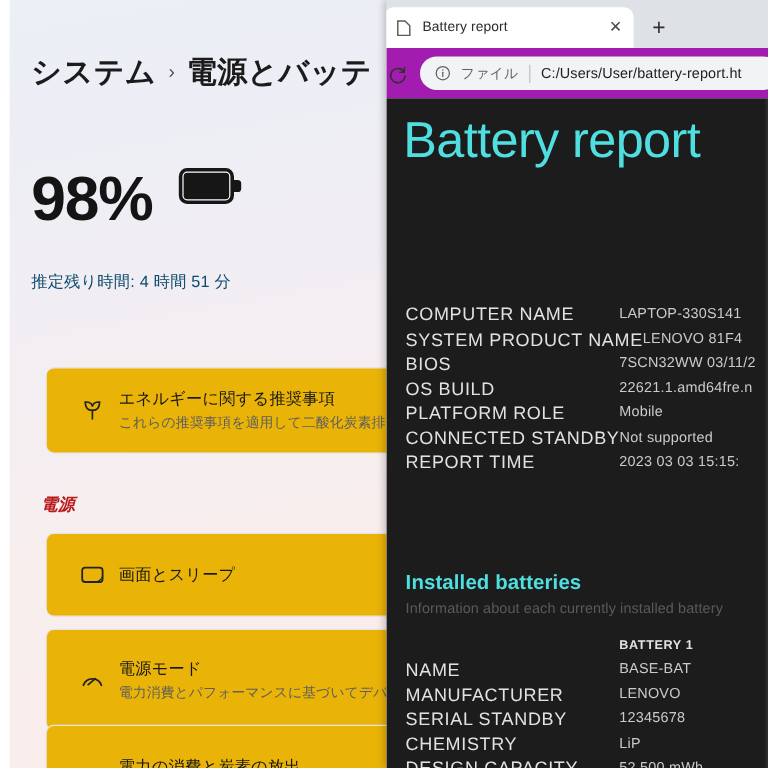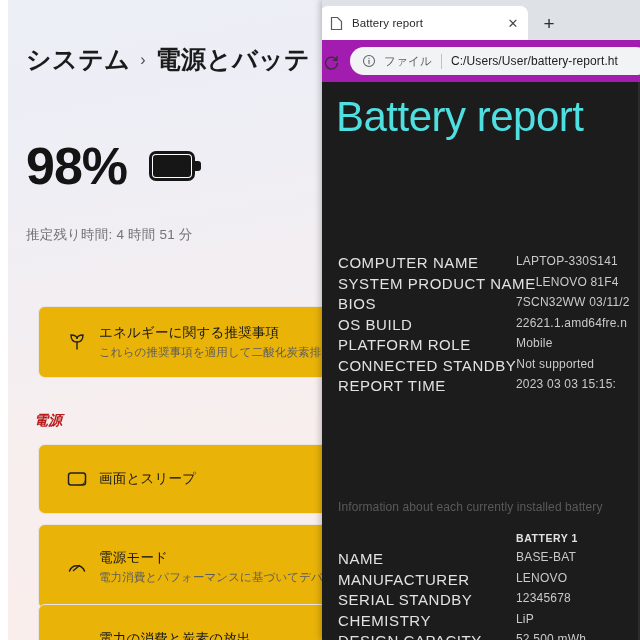--- a/index.html
+++ b/index.html
@@ -31,40 +31,40 @@
   }
   .breadcrumb .crumb-parent { font-weight: 600; letter-spacing: .5px; }
   .breadcrumb .crumb-sep {
     font-size: 16px; color: #4d4d4d; margin: 0 10px; font-weight: 400;
     position: relative; top: -3px;
   }
   .breadcrumb .crumb-current { font-weight: 700; letter-spacing: .3px; }
 
   .pct-row {
     position: absolute; left: 26px; top: 140px;
-    display: flex; align-items: center; gap: 22px;
+    display: flex; gap: 22px;
   }
   .pct-value { font-size: 52px; font-weight: 700; color: #141414; line-height: 1; letter-spacing: -1px; }
   .batt-icon { width: 52px; height: 30px; position: relative; }
   .batt-icon .shell {
     position: absolute; left: 0; top: 0; width: 46px; height: 30px;
     border: 3px solid #161616; border-radius: 7px; background: #ffffff;
   }
   .batt-icon .fill {
     position: absolute; left: 4px; top: 4px; width: 38px; height: 22px;
     border-radius: 3px; background: #161616;
   }
   .batt-icon .nub {
     position: absolute; left: 46px; top: 10px; width: 6px; height: 10px;
     background: #161616; border-radius: 0 3px 3px 0;
   }
 
   .est-time {
     position: absolute; left: 26px; top: 226px;
-    font-size: 13.5px; color: #737373; white-space: nowrap; letter-spacing: .2px;
+    font-size: 13.5px; color: #0c4a6e; white-space: nowrap; letter-spacing: .2px;
   }
 
   .card {
     position: absolute; left: 38px; width: 300px;
     background: #eab308; border: 1px solid #e9e4e6; border-radius: 7px;
     overflow: hidden;
   }
   .card-inner { display: flex; align-items: center; height: 100%; padding-left: 16px; }
   .card-ico { width: 44px; flex: 0 0 44px; display: flex; align-items: center; justify-content: center; }
   .card-txt { display: flex; flex-direction: column; justify-content: center; white-space: nowrap; overflow: hidden; }
@@ -320,20 +320,21 @@
           <div class="kv-row">
             <span class="kv-key">CONNECTED STANDBY</span>
             <span class="kv-val">Not supported</span>
           </div>
           <div class="kv-row">
             <span class="kv-key">REPORT TIME</span>
             <span class="kv-val">2023 03 03  15:15:</span>
           </div>
         </div>
 
+        <div class="sec-heading" id="installed-heading">Installed batteries</div>
         <div class="sec-sub" id="installed-sub">Information about each currently installed battery</div>
 
         <div id="batt-col-head">
           <span class="kv-key"></span>
           <span class="col-name">BATTERY 1</span>
         </div>
 
         <div class="kv-table" id="batt-table">
           <div class="kv-row">
             <span class="kv-key">NAME</span>

